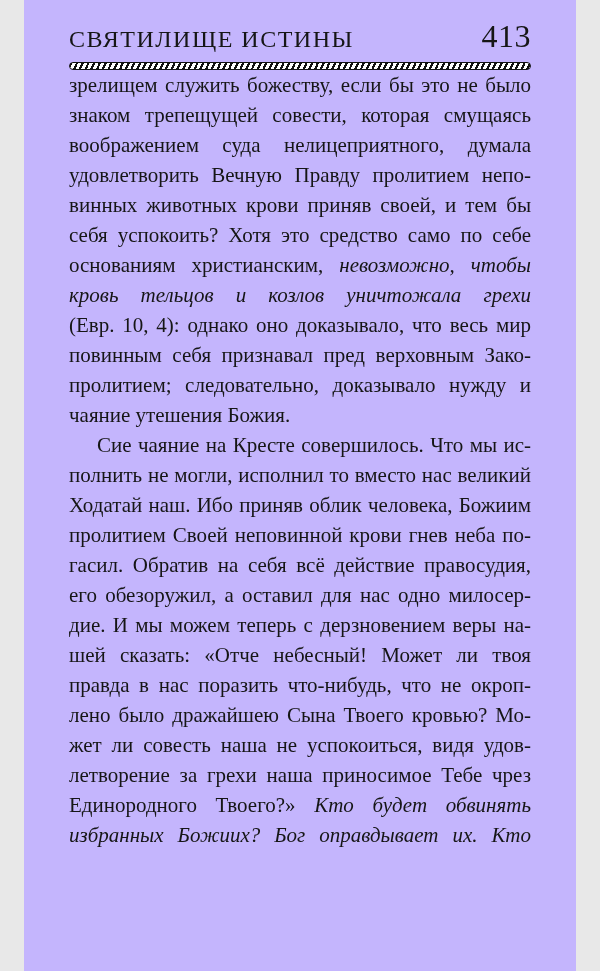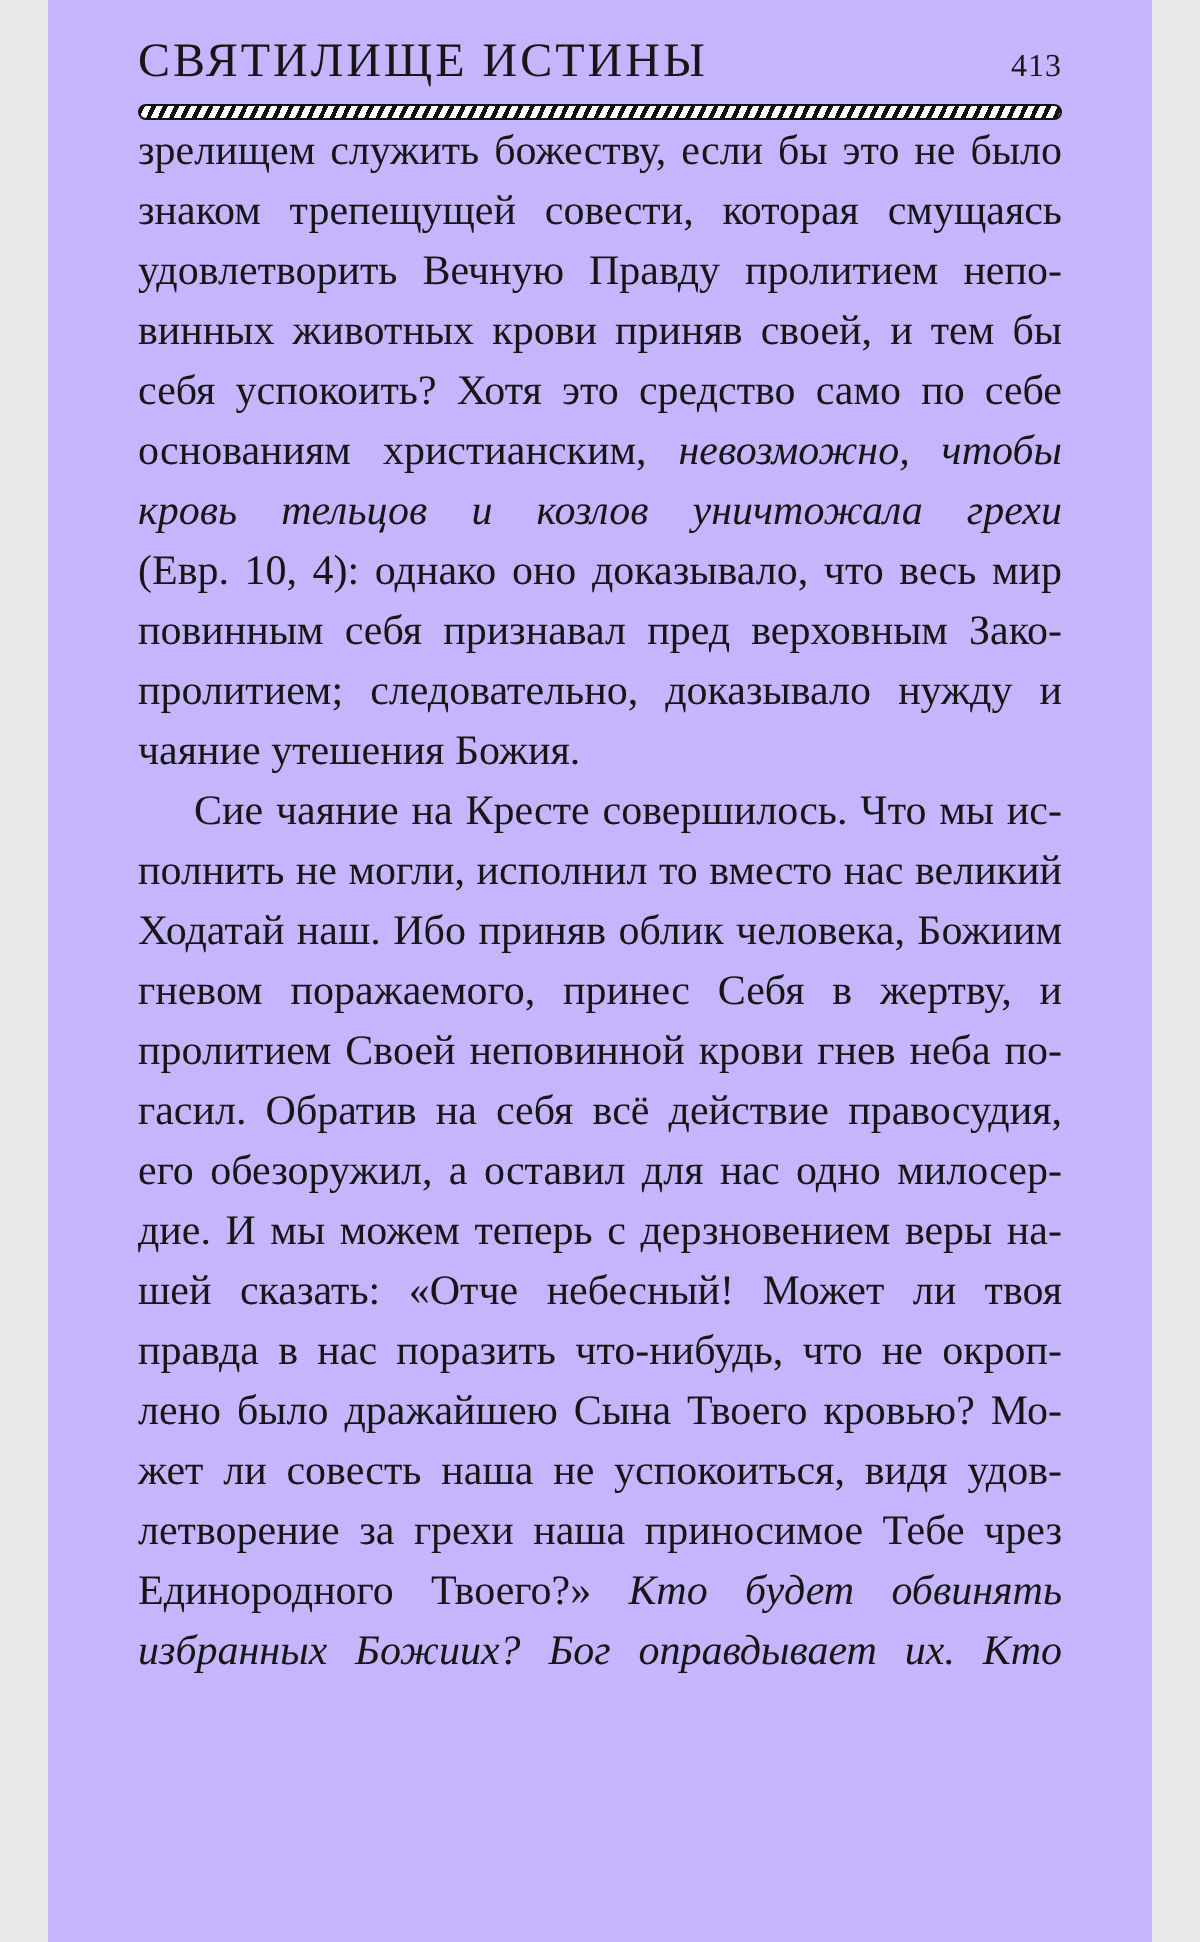--- a/index.html
+++ b/index.html
@@ -19,21 +19,21 @@
     display: flex;
     justify-content: space-between;
     align-items: baseline;
   }
   .running-head .title {
     font-size: 24px;
     letter-spacing: 1.5px;
     white-space: nowrap;
   }
   .running-head .pagenum {
-    font-size: 16px;
+    font-size: 32px;
     letter-spacing: 0.5px;
   }
   .rope-divider {
     margin-top: 7px;
     height: 8px;
     width: 100%;
     border: 1px solid #111;
     border-radius: 4px;
     background: repeating-linear-gradient(
       115deg,
@@ -68,33 +68,33 @@
   <div class="running-head">
     <span class="title">СВЯТИЛИЩЕ ИСТИНЫ</span>
     <span class="pagenum">413</span>
   </div>
 
   <div class="rope-divider"></div>
 
   <div class="body-text">
       <div class="line"><span>зрелищем служить божеству, если бы это не было</span></div>
       <div class="line"><span>знаком трепещущей совести, которая смущаясь</span></div>
+      <div class="line"><span>воображением суда нелицеприятного, думала</span></div>
       <div class="line"><span>удовлетворить Вечную Правду пролитием непо-</span></div>
       <div class="line"><span>винных животных крови приняв своей, и тем бы</span></div>
       <div class="line"><span>себя успокоить? Хотя это средство само по себе</span></div>
       <div class="line"><span>основаниям христианским, </span><span class="italic">невозможно, чтобы</span></div>
       <div class="line"><span class="italic">кровь тельцов и козлов уничтожала грехи</span></div>
       <div class="line"><span>(Евр. 10, 4): однако оно доказывало, что весь мир</span></div>
       <div class="line"><span>повинным себя признавал пред верховным Зако-</span></div>
       <div class="line"><span>пролитием; следовательно, доказывало нужду и</span></div>
       <div class="line flush"><span>чаяние утешения Божия.</span></div>
       <div class="line indent"><span>Сие чаяние на Кресте совершилось. Что мы ис-</span></div>
       <div class="line"><span>полнить не могли, исполнил то вместо нас великий</span></div>
       <div class="line"><span>Ходатай наш. Ибо приняв облик человека, Божиим</span></div>
-      <div class="line"><span>гневом поражаемого, принес Себя в жертву, и</span></div>
       <div class="line"><span>пролитием Своей неповинной крови гнев неба по-</span></div>
       <div class="line"><span>гасил. Обратив на себя всё действие правосудия,</span></div>
       <div class="line"><span>его обезоружил, а оставил для нас одно милосер-</span></div>
       <div class="line"><span>дие. И мы можем теперь с дерзновением веры на-</span></div>
       <div class="line"><span>шей сказать: «Отче небесный! Может ли твоя</span></div>
       <div class="line"><span>правда в нас поразить что-нибудь, что не окроп-</span></div>
       <div class="line"><span>лено было дражайшею Сына Твоего кровью? Мо-</span></div>
       <div class="line"><span>жет ли совесть наша не успокоиться, видя удов-</span></div>
       <div class="line"><span>летворение за грехи наша приносимое Тебе чрез</span></div>
       <div class="line"><span>Единородного Твоего?» </span><span class="italic">Кто будет обвинять</span></div>

